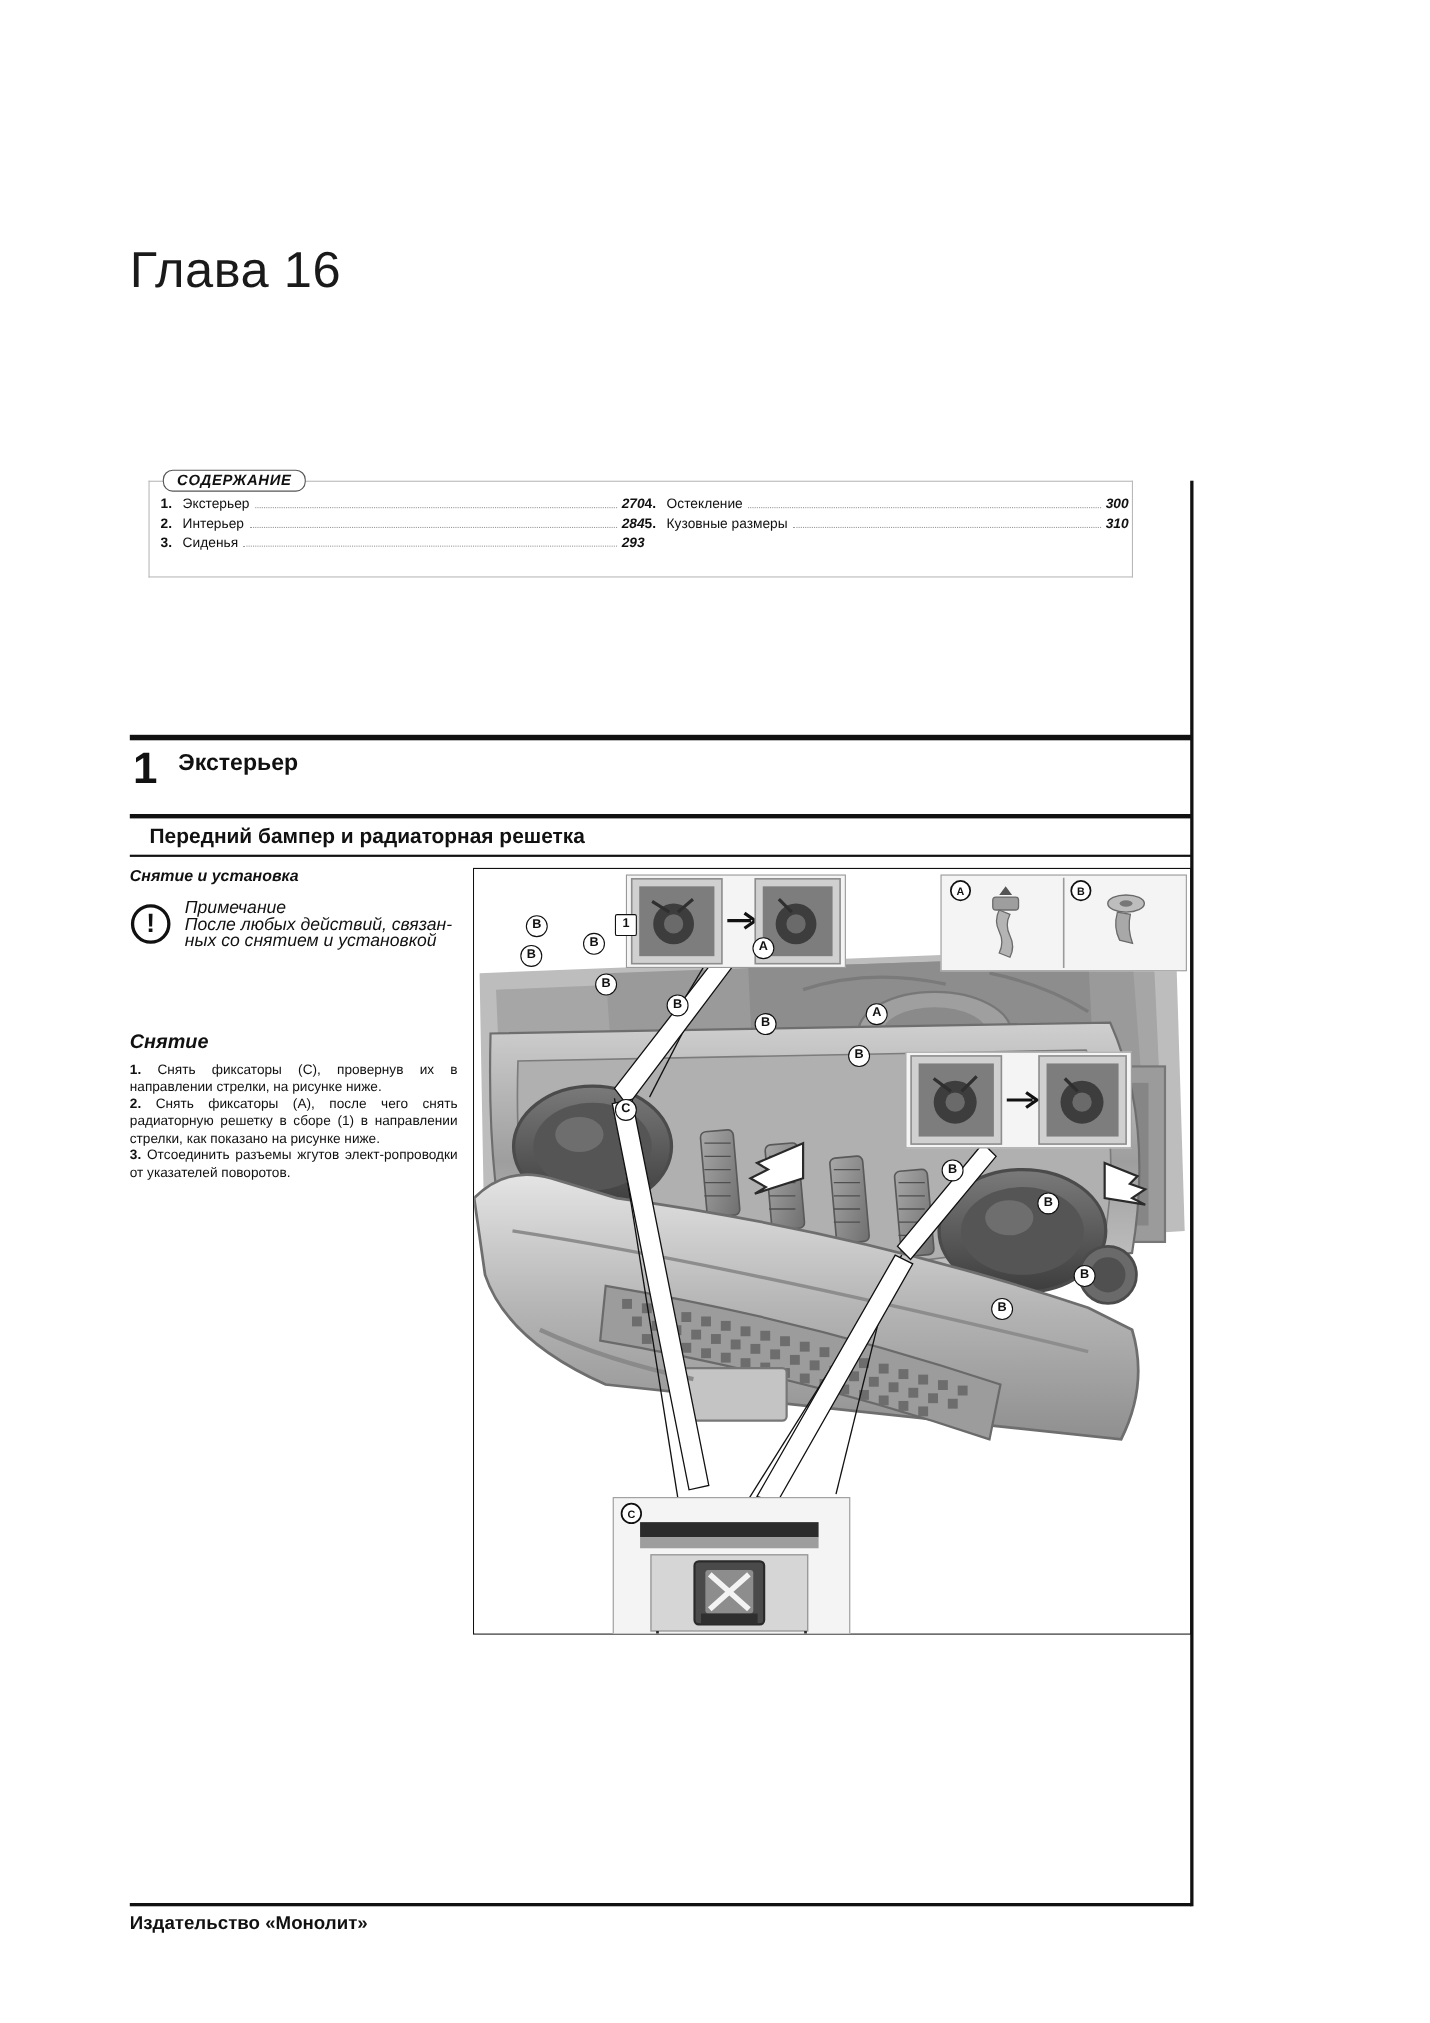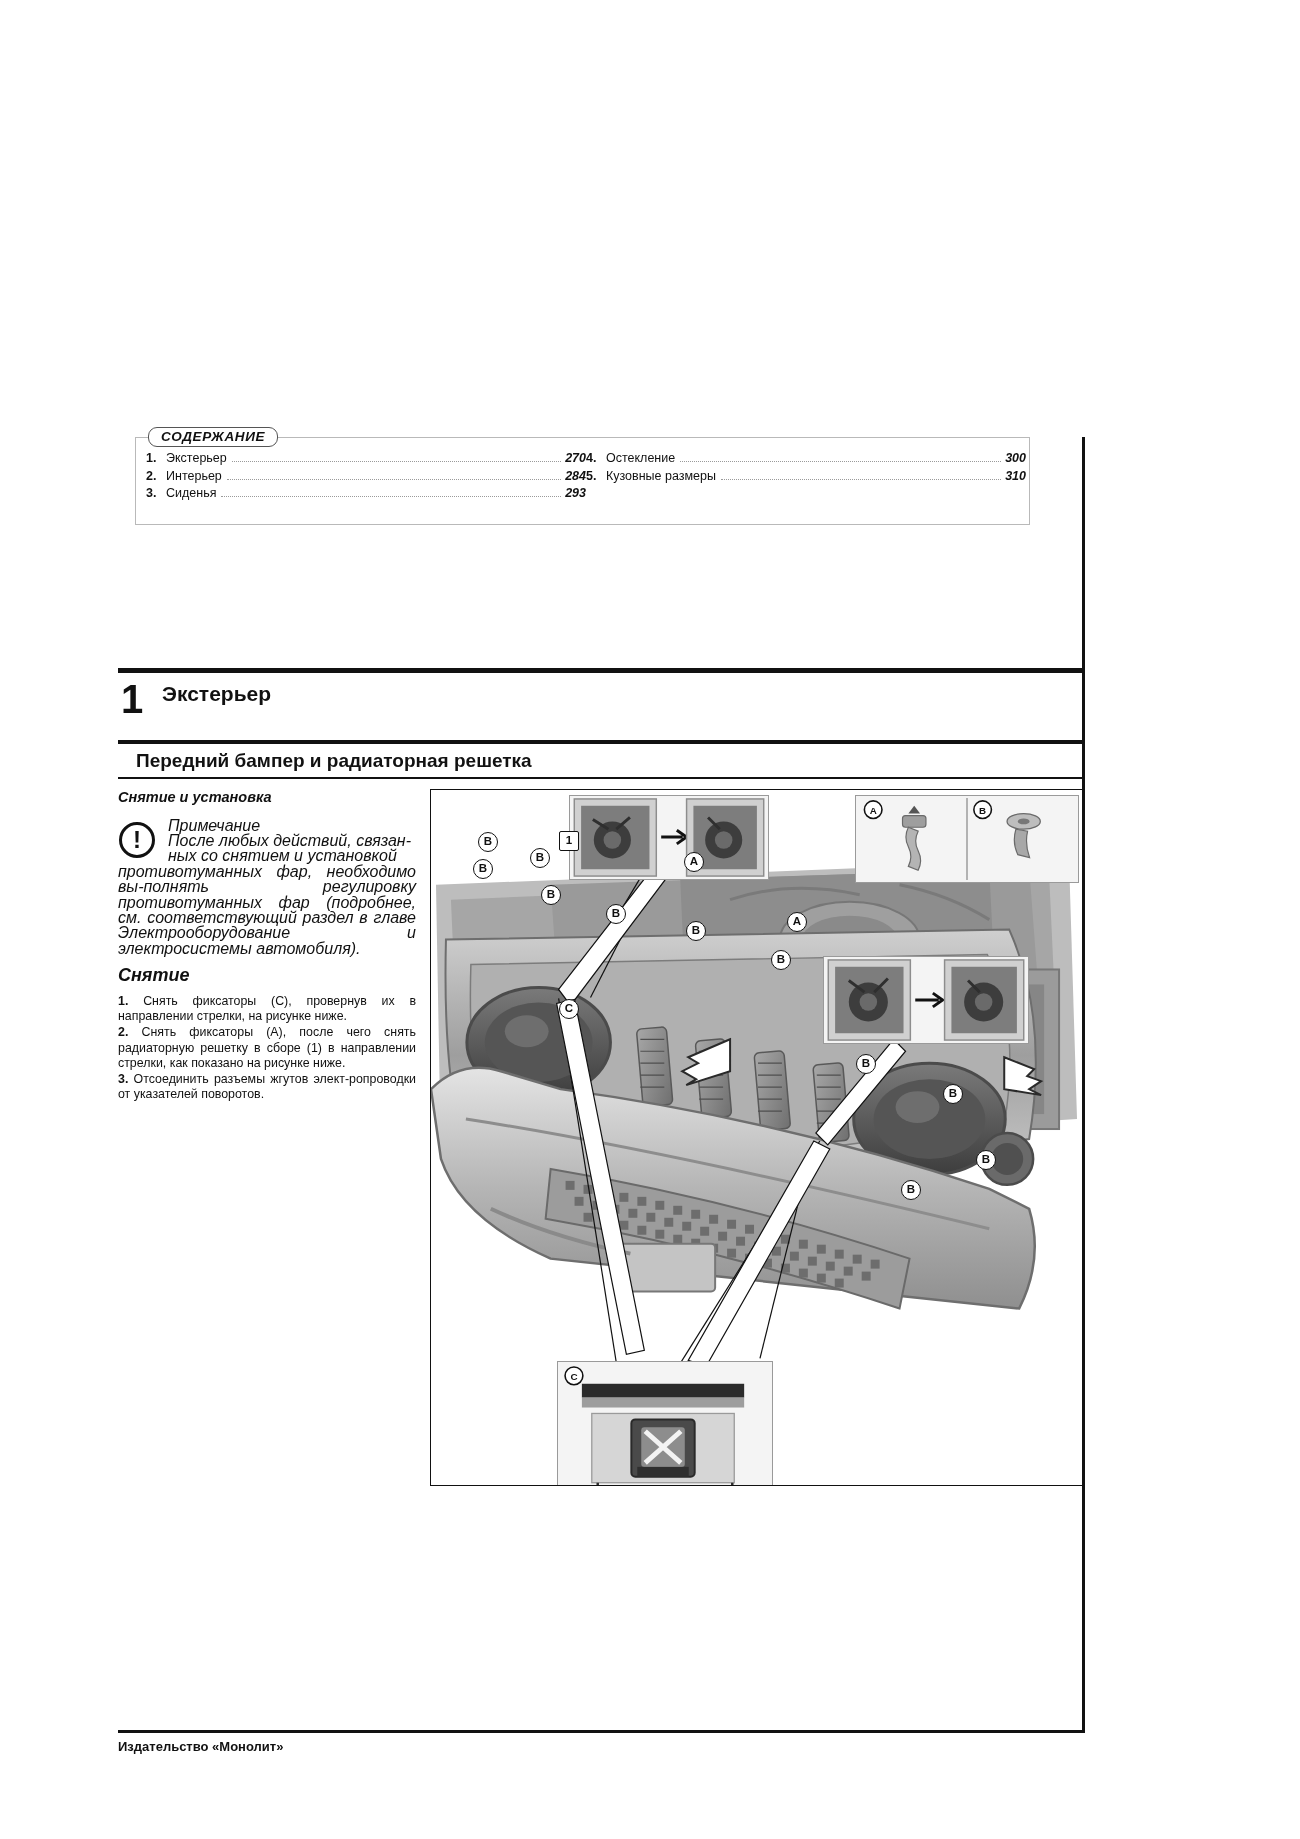--- a/index.html
+++ b/index.html
@@ -268,38 +268,39 @@
     left: 118px;
     top: 1730px;
     width: 965px;
     height: 3px;
     background: #111;
   }
   .footer {
     position: absolute;
     left: 118px;
     top: 1739px;
-    font-size: 13px;
+    font-size: 17px;
     font-weight: bold;
     color: #111;
   }
   .side-rule {
     position: absolute;
     left: 1082px;
     top: 437px;
     width: 3px;
     height: 1296px;
     background: #111;
   }
 </style>
 </head>
 <body>
 
 <div class="page">
 
+  <div class="chapter-label">Глава 16</div>
 
   <div class="toc-topline"></div>
   <div class="toc"></div>
   <div class="toc-badge">СОДЕРЖАНИЕ</div>
 
   <div class="toc-cols">
     <div class="toc-col">
       <div class="toc-row">
         <span class="toc-num">1.</span>
         <span class="toc-name">Экстерьер</span>
@@ -345,21 +346,20 @@
 
   <div class="col-left">
     <div class="h-italic">Снятие и установка</div>
 
     <div class="note-wrap">
       <div class="note-icon">!</div>
       <div class="note-text">
         <span class="note-title">Примечание</span>
         <span class="ind">После любых действий, связан-</span>
         <span class="ind">ных со снятием и установкой</span>
-        <span>противотуманных фар, необходимо вы-полнять регулировку противотуманных фар (подробнее, см. соответствующий раздел в главе Электрооборудование и электросистемы автомобиля).</span>
       </div>
     </div>
 
     <div class="h-sub">Снятие</div>
 
     <p class="step">
       <b>1.</b>
       <span>Снять фиксаторы (C), провернув их в направлении стрелки, на рисунке ниже.</span>
     </p>
     <p class="step">

